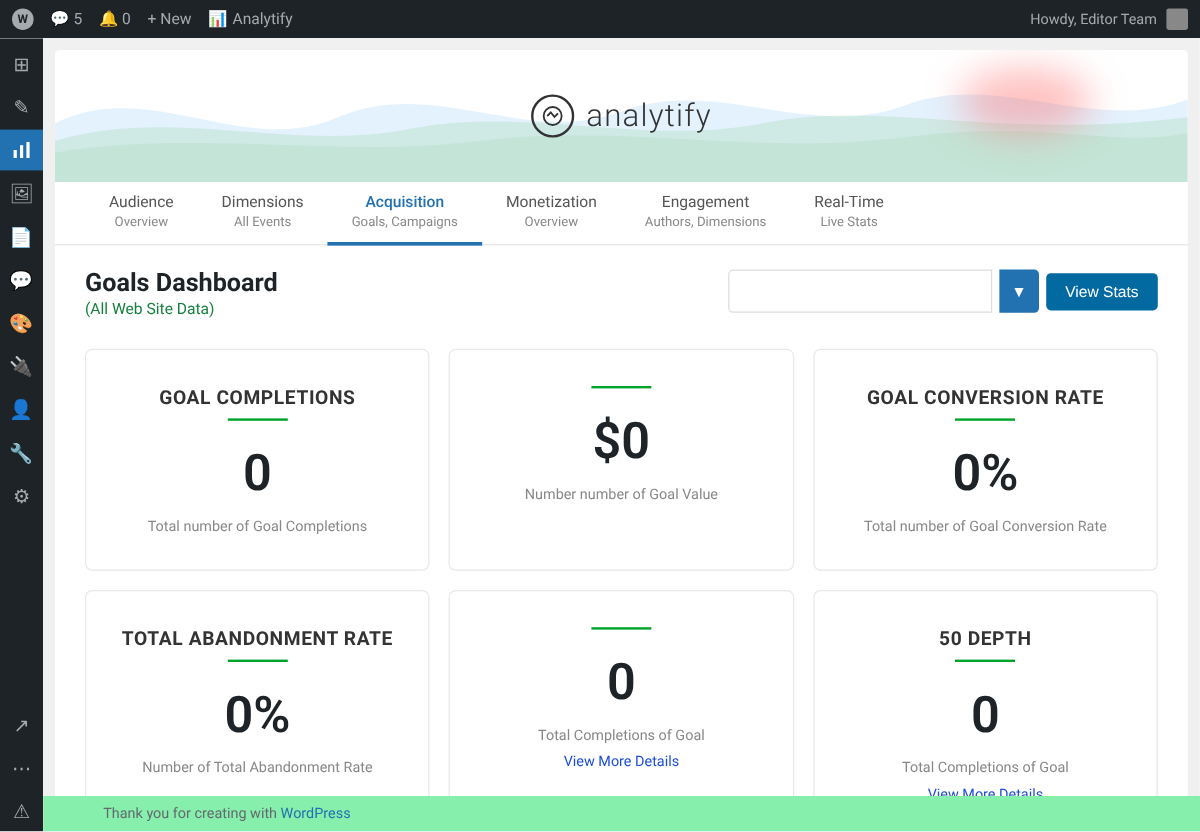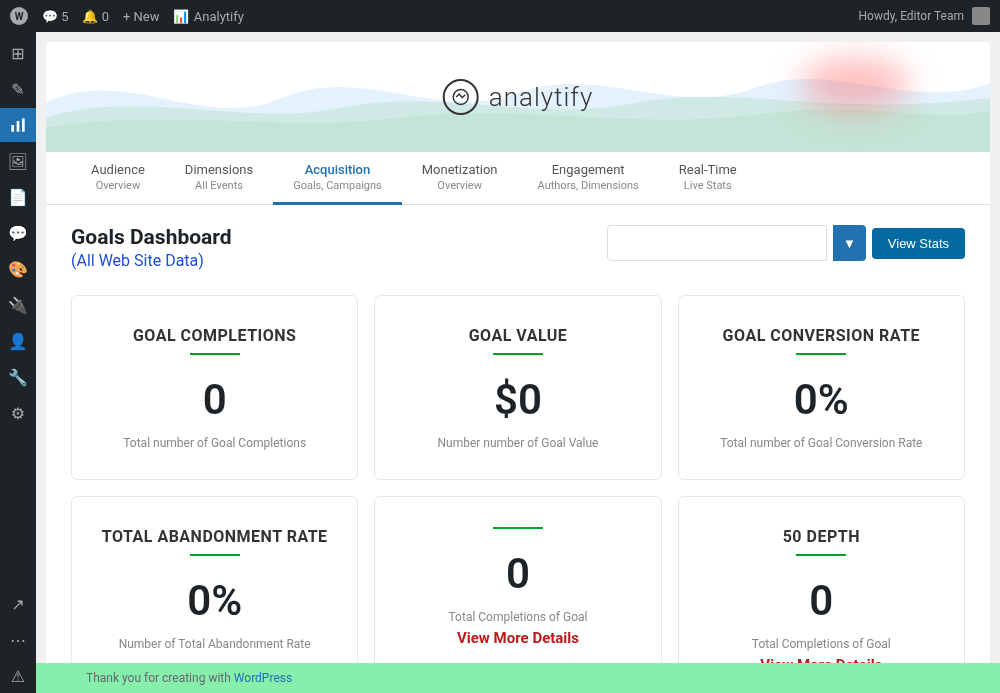--- a/index.html
+++ b/index.html
@@ -146,21 +146,21 @@
     }
 
     .goals-header {
       display: flex;
       align-items: flex-start;
       justify-content: space-between;
       margin-bottom: 25px;
     }
     .goals-title-area {}
     .goals-title { font-size: 21px; font-weight: 700; color: #1d2327; }
-    .goals-subtitle { font-size: 16px; color: #1d4ed8; margin-top: 2px; }
+    .goals-subtitle { font-size: 13px; color: #15803d; margin-top: 2px; }
 
     .goals-controls { display: flex; align-items: center; gap: 6px; }
     .goals-select {
       border: 1px solid #ddd;
       border-radius: 4px 0 0 4px;
       padding: 6px 10px;
       font-size: 13px;
       color: #555;
       background: white;
       width: 220px;
@@ -218,24 +218,24 @@
       font-weight: 600;
       color: #1d2327;
       margin-bottom: 12px;
     }
     .stat-desc {
       font-size: 12px;
       color: #888;
       margin-bottom: 4px;
     }
     .stat-link {
-      font-size: 15px;
-      color: #b91c1c;
+      font-size: 12px;
+      color: #1d4ed8;
       text-decoration: none;
-      font-weight: 700;
+      font-weight: 400;
     }
 
     
     .wp-footer {
       background: #86efac;
       padding: 8px 10px 8px 50px;
       font-size: 12px;
       color: #646970;
       flex-shrink: 0;
     }
@@ -366,21 +366,20 @@
         <div class="stats-grid">
 
           <div class="stat-card">
             <div class="stat-label">GOAL COMPLETIONS</div>
             <div class="stat-underline"></div>
             <div class="stat-value">0</div>
             <div class="stat-desc">Total number of Goal Completions</div>
           </div>
 
           <div class="stat-card">
-            <div class="stat-label">GOAL VALUE</div>
             <div class="stat-underline"></div>
             <div class="stat-value">$0</div>
             <div class="stat-desc">Number number of Goal Value</div>
           </div>
 
           <div class="stat-card">
             <div class="stat-label">GOAL CONVERSION RATE</div>
             <div class="stat-underline"></div>
             <div class="stat-value">0%</div>
             <div class="stat-desc">Total number of Goal Conversion Rate</div>

